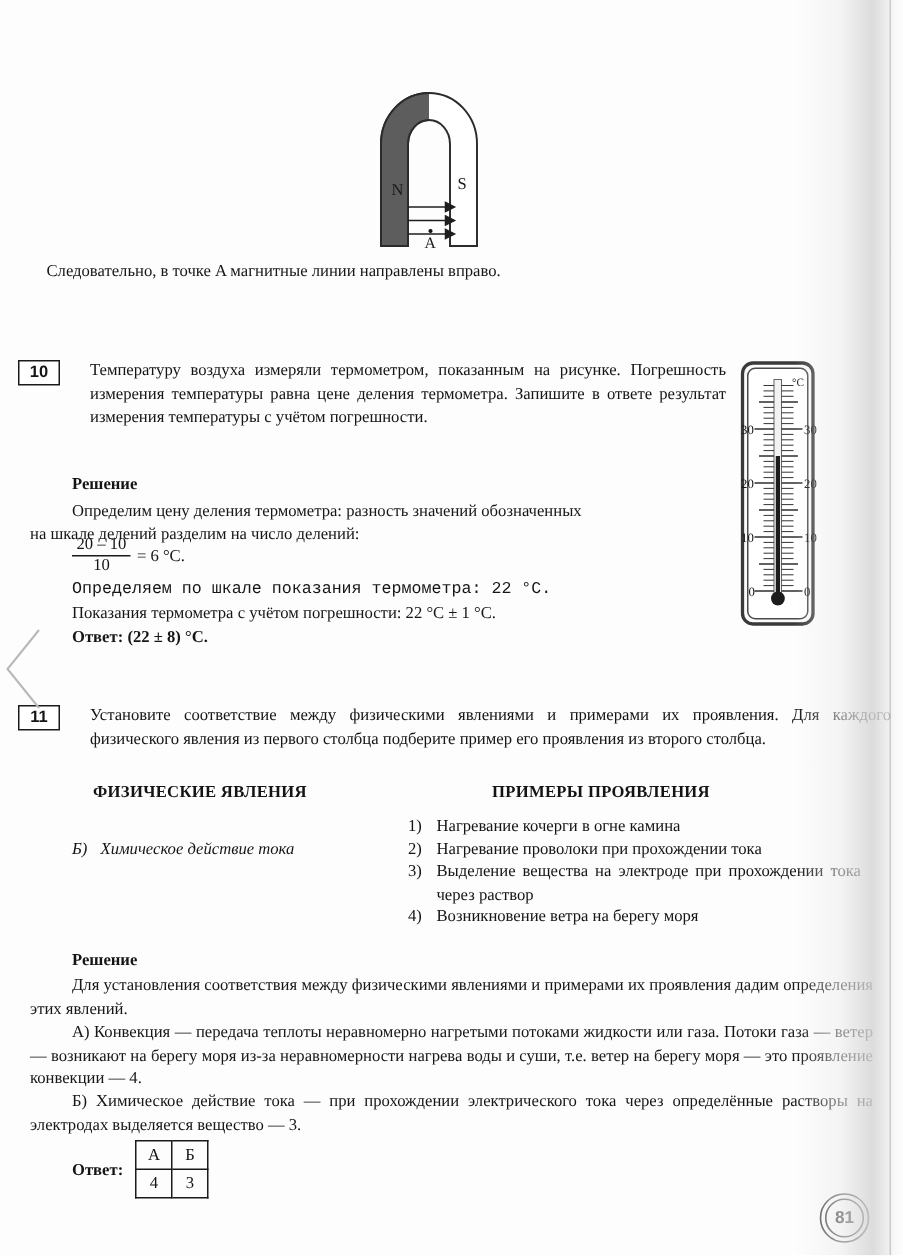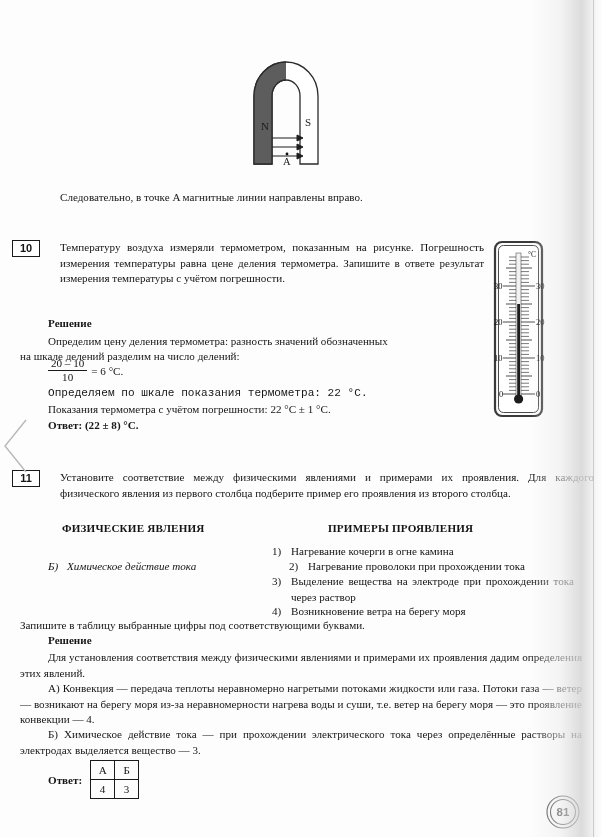--- a/index.html
+++ b/index.html
@@ -231,21 +231,21 @@
         <polygon points="47,86 53,89 47,92"></polygon>
         <line x1="22" y1="98" x2="47" y2="98"></line>
         <polygon points="47,95 53,98 47,101"></polygon>
       </g>
 
       <circle cx="37" cy="96" r="1.4" fill="#101010"></circle>
       <text x="33" y="107" font-family="Liberation Serif, serif" font-size="10.5" fill="#1a1a1a">A</text>
     </svg>
   </div>
 
-  <div class="para nojust" style="left:60px; top:174px; width:440px;margin-top:16px;">Следовательно, в точке A магнитные линии направлены вправо.</div>
+  <div class="para nojust" style="left:31px; top:174px; width:440px;">Следовательно, в точке A магнитные линии направлены вправо.</div>
 
   <div class="task" style="left:12px; top:240px; width:470px;">
     <div class="task-num">10</div>
     <div class="task-body" style="width:424px;">Температуру воздуха измеряли термометром, показанным на рисунке. Погрешность измерения температуры равна цене деления термометра. Запишите в ответе результат измерения температуры с учётом погрешности.</div>
   </div>
 
   <div class="section-head" style="position:absolute; left:48px; top:317px;">Решение</div>
 
   <div class="para nojust" style="left:48px; top:334px; width:430px;">Определим цену деления термометра: разность значений обозначенных</div>
   <div class="para nojust" style="left:20px; top:349px; width:430px;">на шкале делений разделим на число делений:</div>
@@ -386,32 +386,31 @@
   <div class="col-head" style="left:62px; top:522px;">ФИЗИЧЕСКИЕ ЯВЛЕНИЯ</div>
   <div class="col-head" style="left:328px; top:522px;">ПРИМЕРЫ ПРОЯВЛЕНИЯ</div>
 
   <div class="list-item" style="left:48px; top:559px; width:240px;font-style:italic;">
     <span class="marker">Б)</span><span>Химическое действие тока</span>
   </div>
 
   <div class="list-item" style="left:272px; top:544px; width:300px;">
     <span class="marker">1)</span><span>Нагревание кочерги в огне камина</span>
   </div>
-  <div class="list-item" style="left:272px; top:559px; width:310px;margin-left:17px;">
+  <div class="list-item" style="left:272px; top:559px; width:310px;">
     <span class="marker">2)</span><span>Нагревание проволоки при прохождении тока</span>
   </div>
   <div class="list-item" style="left:272px; top:574px; width:302px; display:flex;">
     <span class="marker">3)</span>
     <span class="wrapped" style="flex:1;">Выделение вещества на электроде при прохождении тока через раствор</span>
   </div>
   <div class="list-item" style="left:272px; top:604px; width:300px;">
     <span class="marker">4)</span><span>Возникновение ветра на берегу моря</span>
   </div>
 
-  <div class="para nojust" style="left:20px; top:618px; width:560px;">Запишите в таблицу выбранные цифры под соответствующими буквами.</div>
 
   <div class="section-head" style="position:absolute; left:48px; top:634px;">Решение</div>
 
   <div class="para" style="left:20px; top:650px; width:562px; text-indent:28px;">Для установления соответствия между физическими явлениями и примерами их проявления дадим определения этих явлений.</div>
   <div class="para" style="left:20px; top:681px; width:562px; text-indent:28px;">А) Конвекция — передача теплоты неравномерно нагретыми потоками жидкости или газа. Потоки газа — ветер — возникают на берегу моря из-за неравномерности нагрева воды и суши, т.е. ветер на берегу моря — это проявление конвекции — 4.</div>
   <div class="para" style="left:20px; top:727px; width:562px; text-indent:28px;">Б) Химическое действие тока — при прохождении электрического тока через определённые растворы на электродах выделяется вещество — 3.</div>
 
   <div id="answer-block">
     <span id="answer-label">Ответ:</span>
     <table class="ans">

